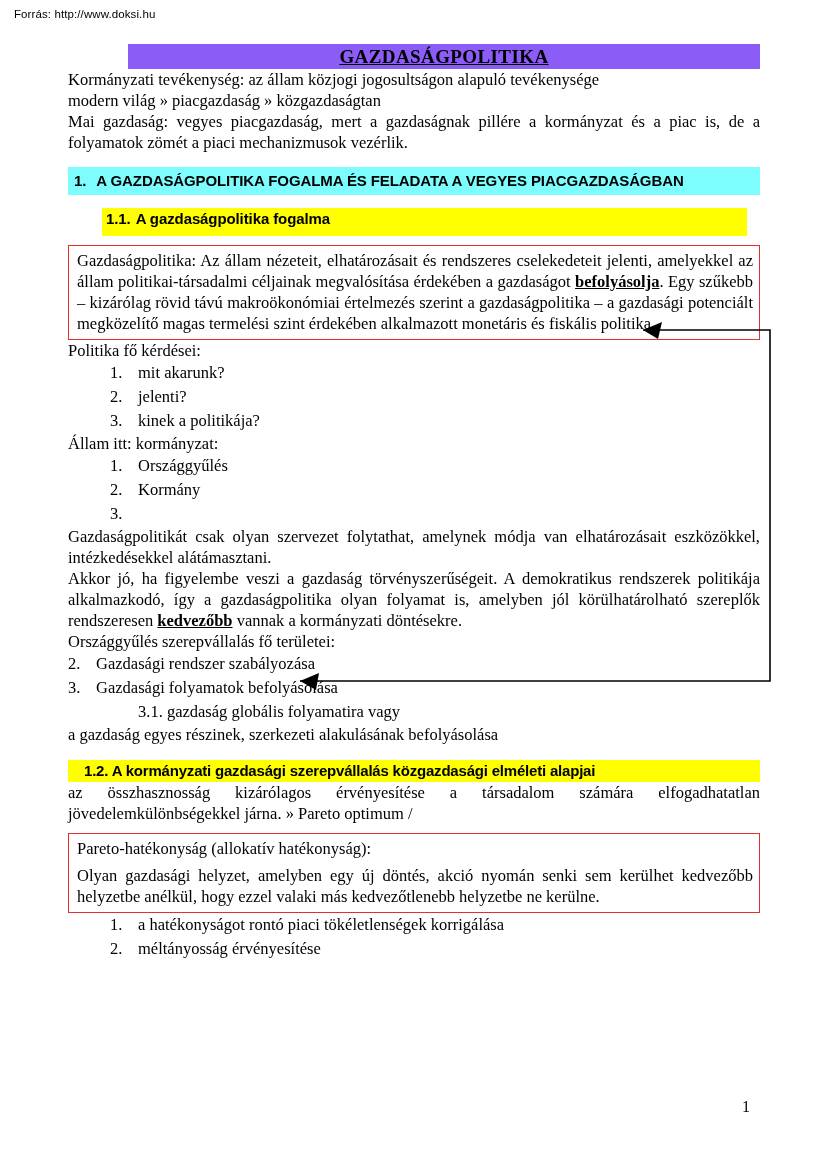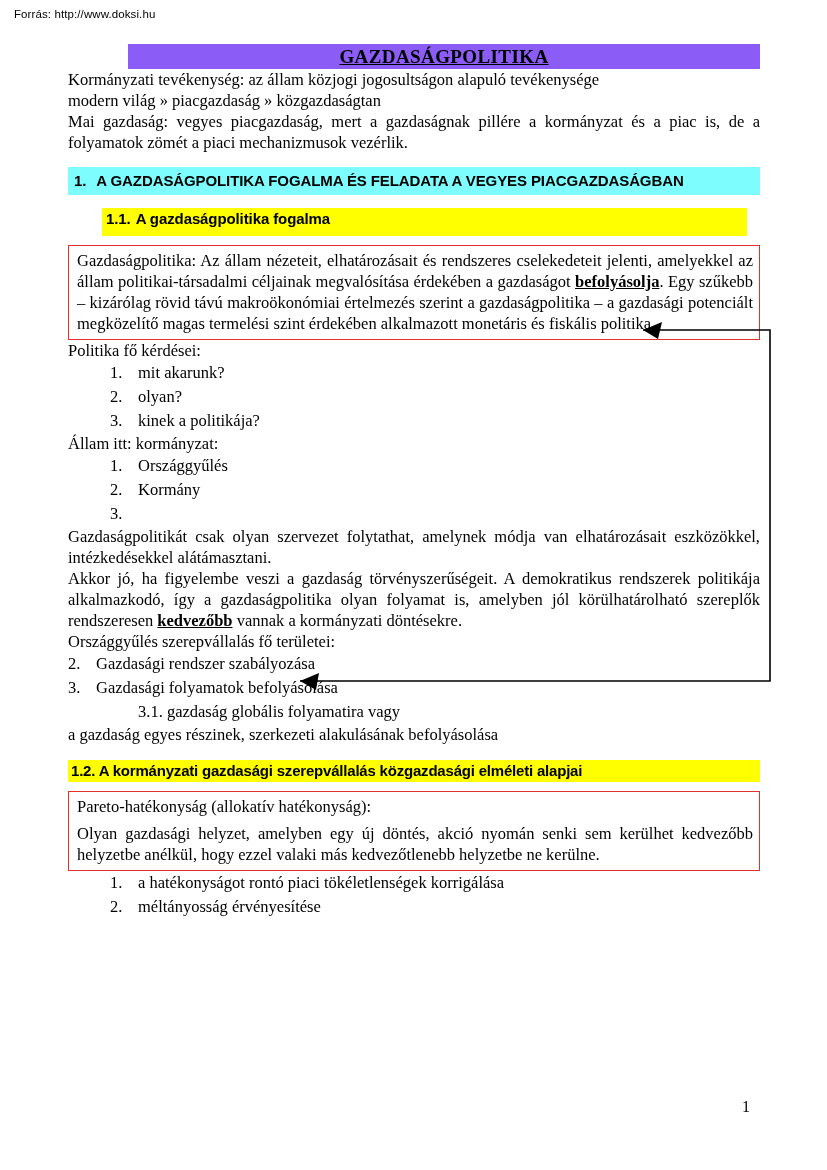--- a/index.html
+++ b/index.html
@@ -86,21 +86,21 @@
     letter-spacing: -0.1px;
   }
   .h-sub .num { margin-right: 5px; }
 
   .h-12 {
     width: 692px;
     margin-left: 0;
     height: 22px;
     font-size: 15px;
     line-height: 22px;
-    padding-left: 3px;
+    padding-left: 16px;
     box-sizing: border-box;
     letter-spacing: -0.2px;
   }
 
   
   .h-chapter {
     background: #7DFDFE;
     width: 692px;
     box-sizing: border-box;
     font-family: "Liberation Sans", "DejaVu Sans", sans-serif;
@@ -227,21 +227,21 @@
     </div>
 
     <p class="body noj sp-top-6">Politika fő kérdései:</p>
     <ol class="numlist indent">
       <li>
           <span class="mk">1.</span>
           <span>mit akarunk?</span>
         </li>
       <li>
           <span class="mk">2.</span>
-          <span>olyan?</span>
+          <span>jelenti?</span>
         </li>
       <li>
           <span class="mk">3.</span>
           <span>kinek a politikája?</span>
         </li>
     </ol>
 
     <p class="body noj sp-top-4">Állam itt: kormányzat:</p>
     <ol class="numlist indent">
       <li>
@@ -272,20 +272,21 @@
           <span>Gazdasági folyamatok befolyásolása</span>
         </li>
     </ol>
     <div class="sub31">3.1. gazdaság globális folyamatira vagy</div>
     <p class="body noj sp-top-4">a gazdaság egyes részinek, szerkezeti alakulásának befolyásolása</p>
 
     <div class="hl-yellow h-12" style="margin-top:15px">
       <span class="num">1.2.</span> <span>A kormányzati gazdasági szerepvállalás közgazdasági elméleti alapjai</span>
     </div>
 
+    <p class="body sp-top-8">az összhasznosság kizárólagos érvényesítése a társadalom számára elfogadhatatlan jövedelemkülönbségekkel járna. » Pareto optimum /</p>
 
     <div class="redbox" style="margin-top:9px">
       <p>Pareto-hatékonyság (allokatív hatékonyság):</p>
       <p>Olyan gazdasági helyzet, amelyben egy új döntés, akció nyomán senki sem kerülhet kedvezőbb helyzetbe anélkül, hogy ezzel valaki más kedvezőtlenebb helyzetbe ne kerülne.</p>
     </div>
 
     <ol class="numlist indent3">
       <li>
           <span class="mk">1.</span>
           <span>a hatékonyságot rontó piaci tökéletlenségek korrigálása</span>

